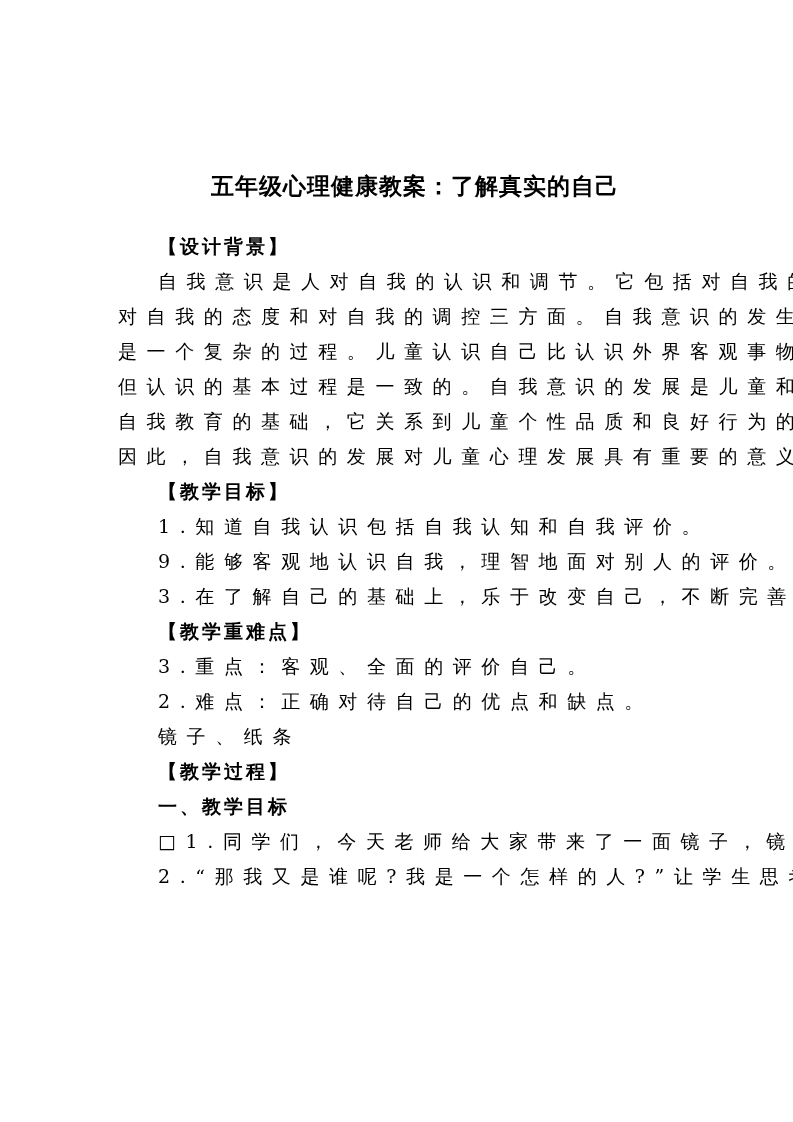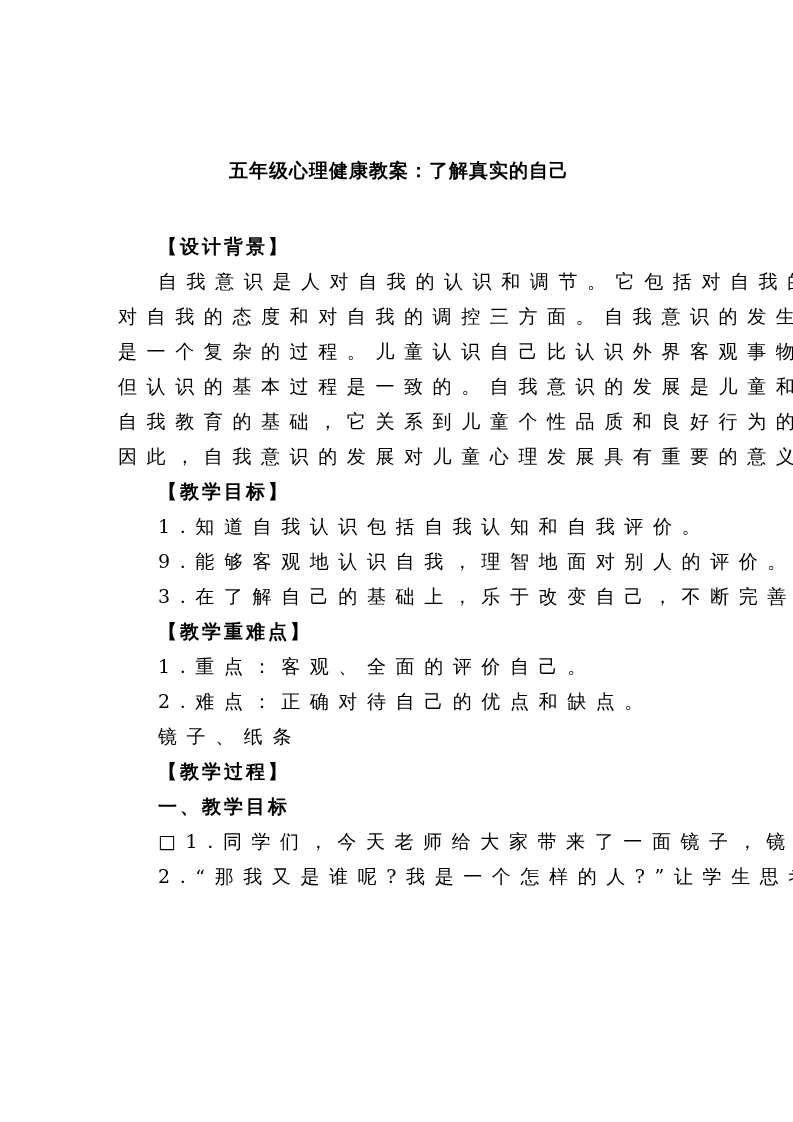--- a/index.html
+++ b/index.html
@@ -22,24 +22,24 @@
       width: 582px;
     }
     .title {
       position: absolute;
       left: 0;
       top: 152px;
       width: 582px;
       text-align: center;
       font-family: "DejaVu Sans", "Liberation Sans", sans-serif;
       font-weight: bold;
-      font-size: 19px;
+      font-size: 23px;
       letter-spacing: 1px;
       line-height: 36px;
-      margin: 0;
+      margin: 16px;
     }
     .body {
       position: absolute;
       left: 0;
       top: 229px;
       width: 582px;
       margin-left: 10px;
     }
     .line {
       height: 35px;
@@ -73,21 +73,21 @@
     <div class="line">但认识的基本过程是一致的。自我意识的发展是儿童和青少年</div>
     <div class="line">自我教育的基础，它关系到儿童个性品质和良好行为的形成。</div>
     <div class="line">因此，自我意识的发展对儿童心理发展具有重要的意义。</div>
 
     <div class="line indent heading">【教学目标】</div>
     <div class="line indent">1.知道自我认识包括自我认知和自我评价。</div>
     <div class="line indent">9.能够客观地认识自我，理智地面对别人的评价。</div>
     <div class="line indent">3.在了解自己的基础上，乐于改变自己，不断完善自己。</div>
 
     <div class="line indent heading">【教学重难点】</div>
-    <div class="line indent">1.重点：客观、全面的评价自己。</div>
+    <div class="line indent">3.重点：客观、全面的评价自己。</div>
     <div class="line indent">2.难点：正确对待自己的优点和缺点。</div>
 
     <div class="line indent">镜子、纸条</div>
 
     <div class="line indent heading">【教学过程】</div>
     <div class="line indent heading">一、教学目标</div>
     <div class="line para-line-first">□1.同学们，今天老师给大家带来了一面镜子，镜子里是</div>
     <div class="line para-line-first">2.“那我又是谁呢?我是一个怎样的人?”让学生思考 2-3</div>
   </div>
 </div>

